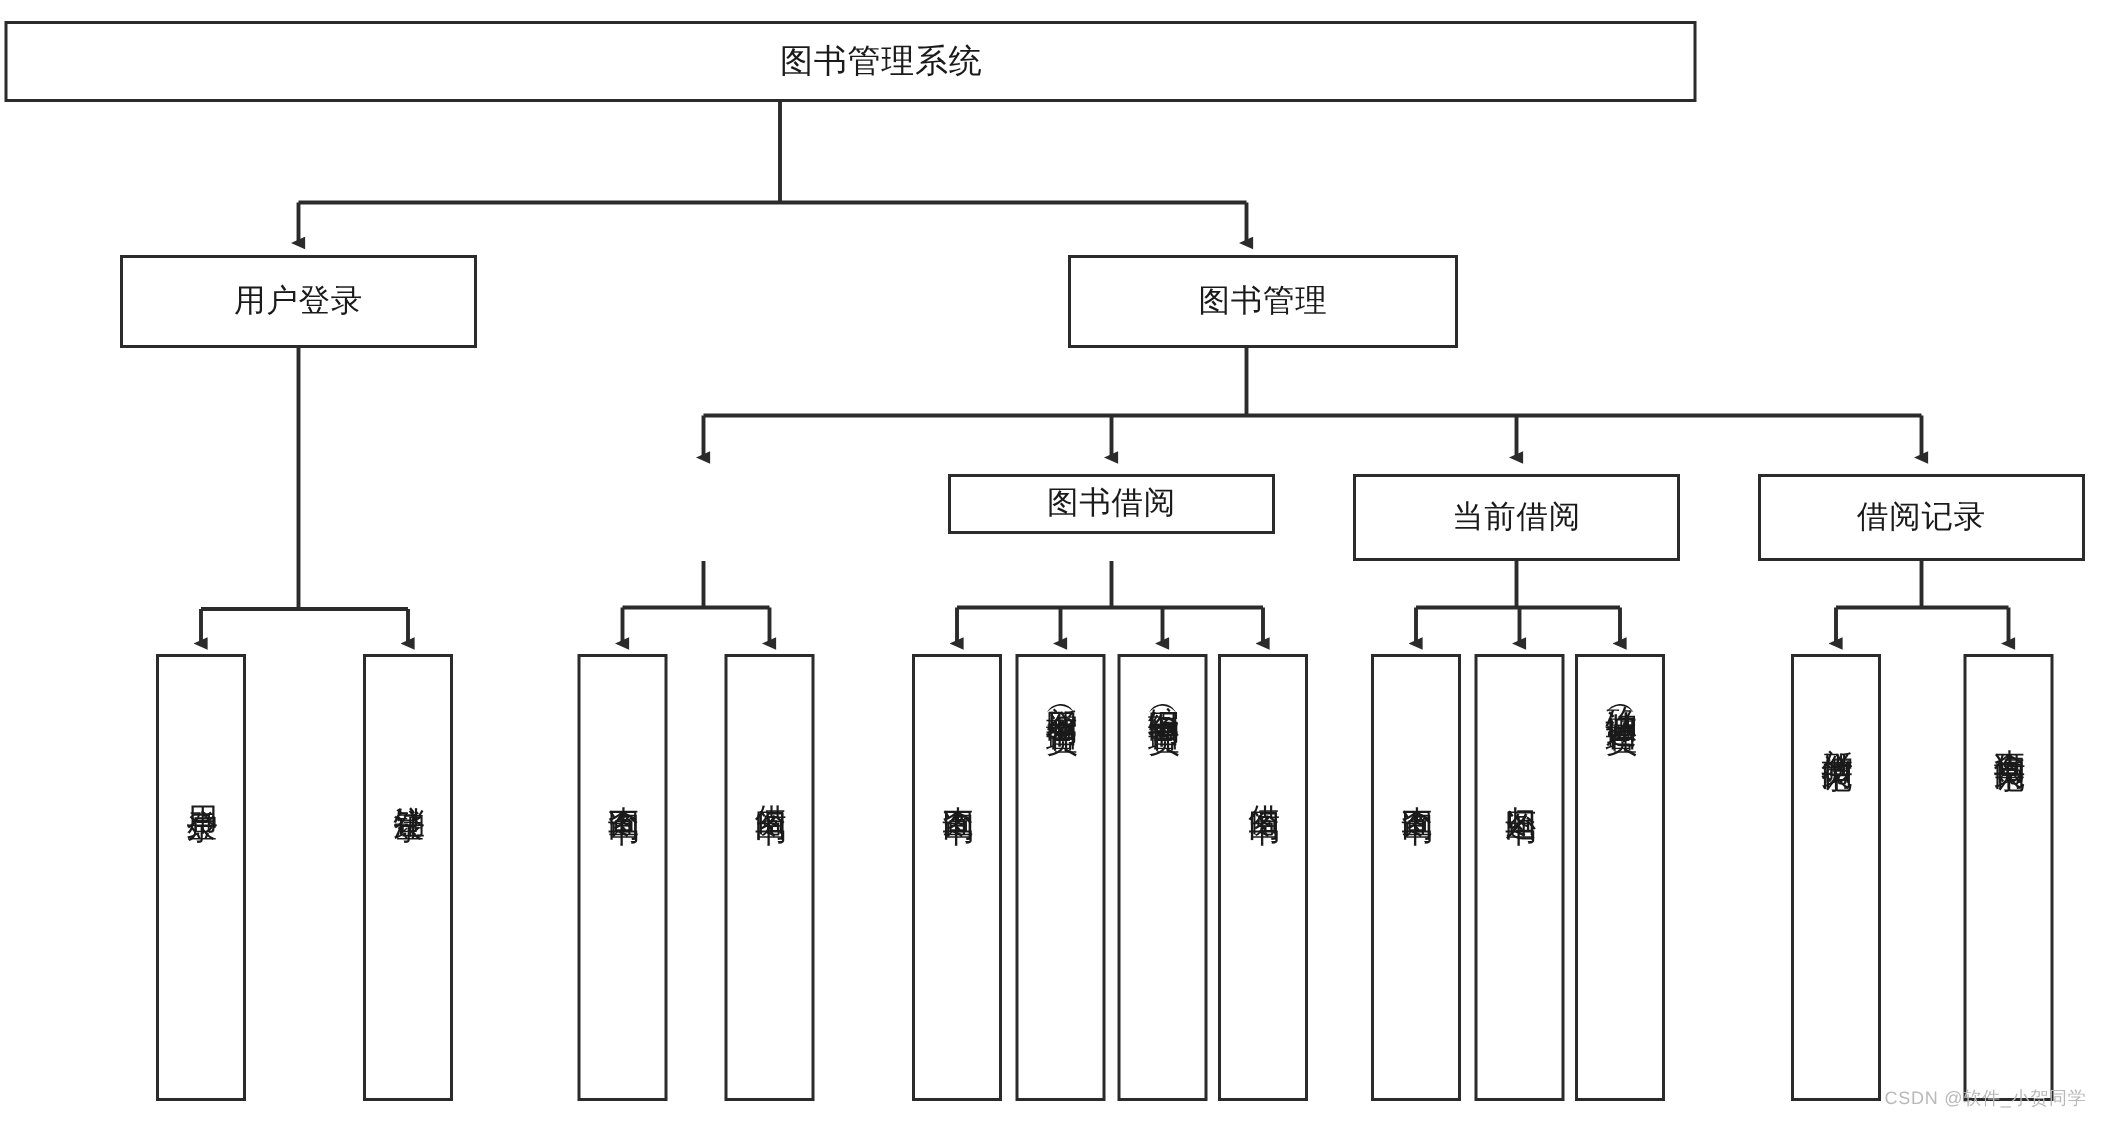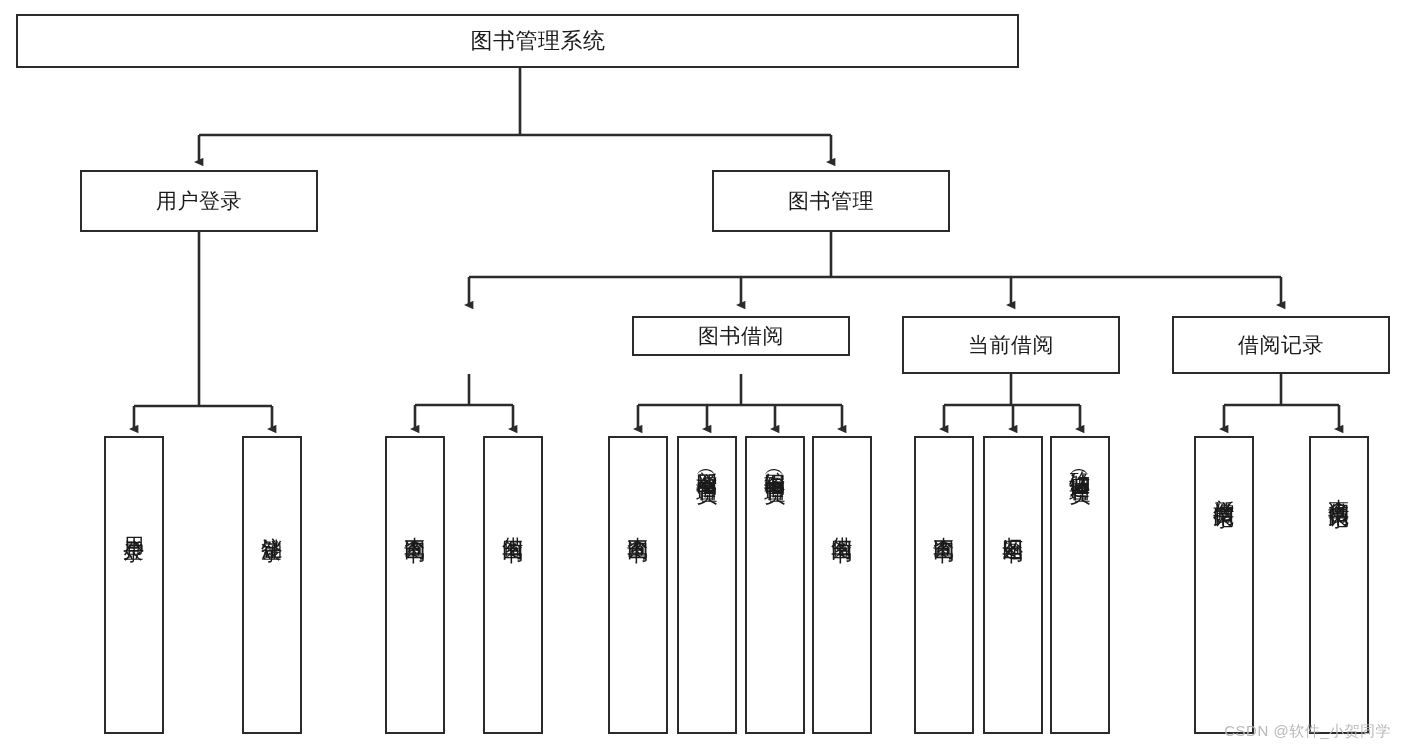--- a/index.html
+++ b/index.html
@@ -57,21 +57,21 @@
     left: 0;
     top: 0;
     width: 1405px;
     height: 747px;
     pointer-events: none;
   }
   .watermark {
     position: absolute;
     right: 14px;
     bottom: 6px;
-    font-size: 15px;
+    font-size: 12px;
     color: #b9b9b9;
     letter-spacing: 0.5px;
     white-space: nowrap;
   }
 </style>
 </head>
 <body>
 
 <div id="canvas">
 
@@ -118,28 +118,28 @@
       <path d="M1013,405 L1013,429" marker-end="url(#arrow)"></path>
       <path d="M1080,405 L1080,429" marker-end="url(#arrow)"></path>
 
       <path d="M1281,374 L1281,405"></path>
       <path d="M1224,405 L1339,405"></path>
       <path d="M1224,405 L1224,429" marker-end="url(#arrow)"></path>
       <path d="M1339,405 L1339,429" marker-end="url(#arrow)"></path>
     </g>
   </svg>
 
-  <div class="node root" style="left:16px; top:14px; width:1003px; height:54px;padding-left:41px;">
+  <div class="node root" style="left:3px; top:14px; width:1128px; height:54px;padding-left:41px;">
     <span class="label">图书管理系统</span>
   </div>
 
   <div class="node" style="left:80px; top:170px; width:238px; height:62px;">
     <span class="label">用户登录</span>
   </div>
-  <div class="node" style="left:712px; top:170px; width:238px; height:62px;">
+  <div class="node" style="left:712px; top:170px; width:260px; height:62px;">
     <span class="label">图书管理</span>
   </div>
 
   <div class="node" style="left:632px; top:316px; width:218px; height:40px;">
     <span class="label">图书借阅</span>
   </div>
   <div class="node" style="left:902px; top:316px; width:218px; height:58px;">
     <span class="label">当前借阅</span>
   </div>
   <div class="node" style="left:1172px; top:316px; width:218px; height:58px;">

